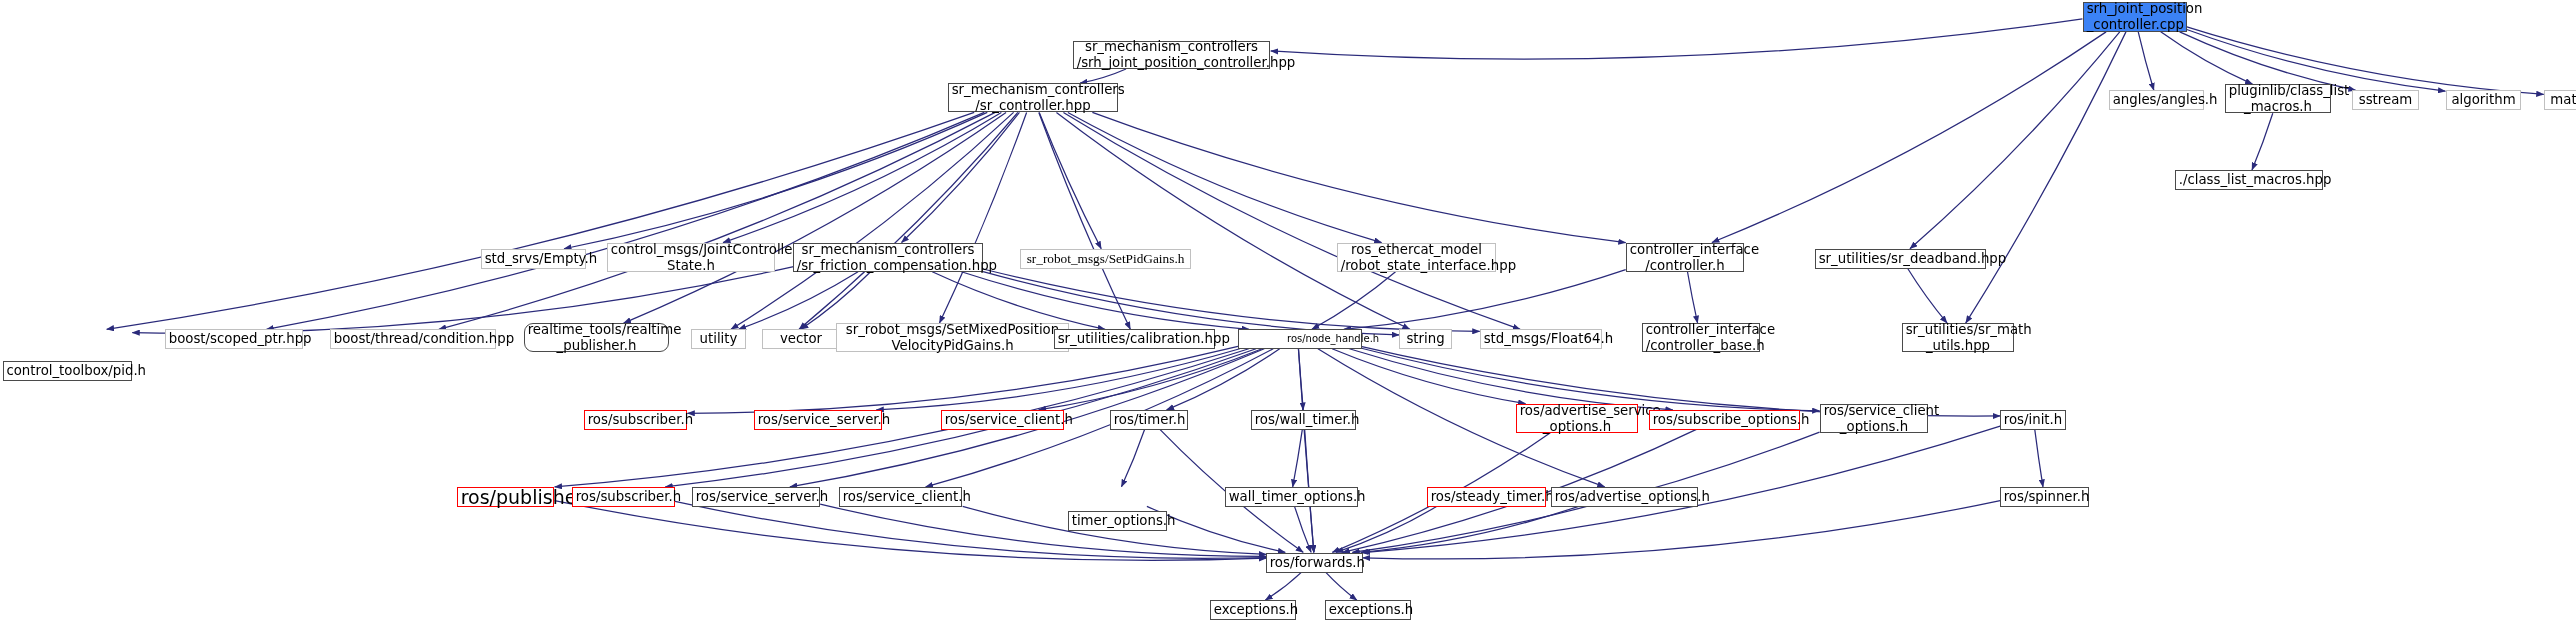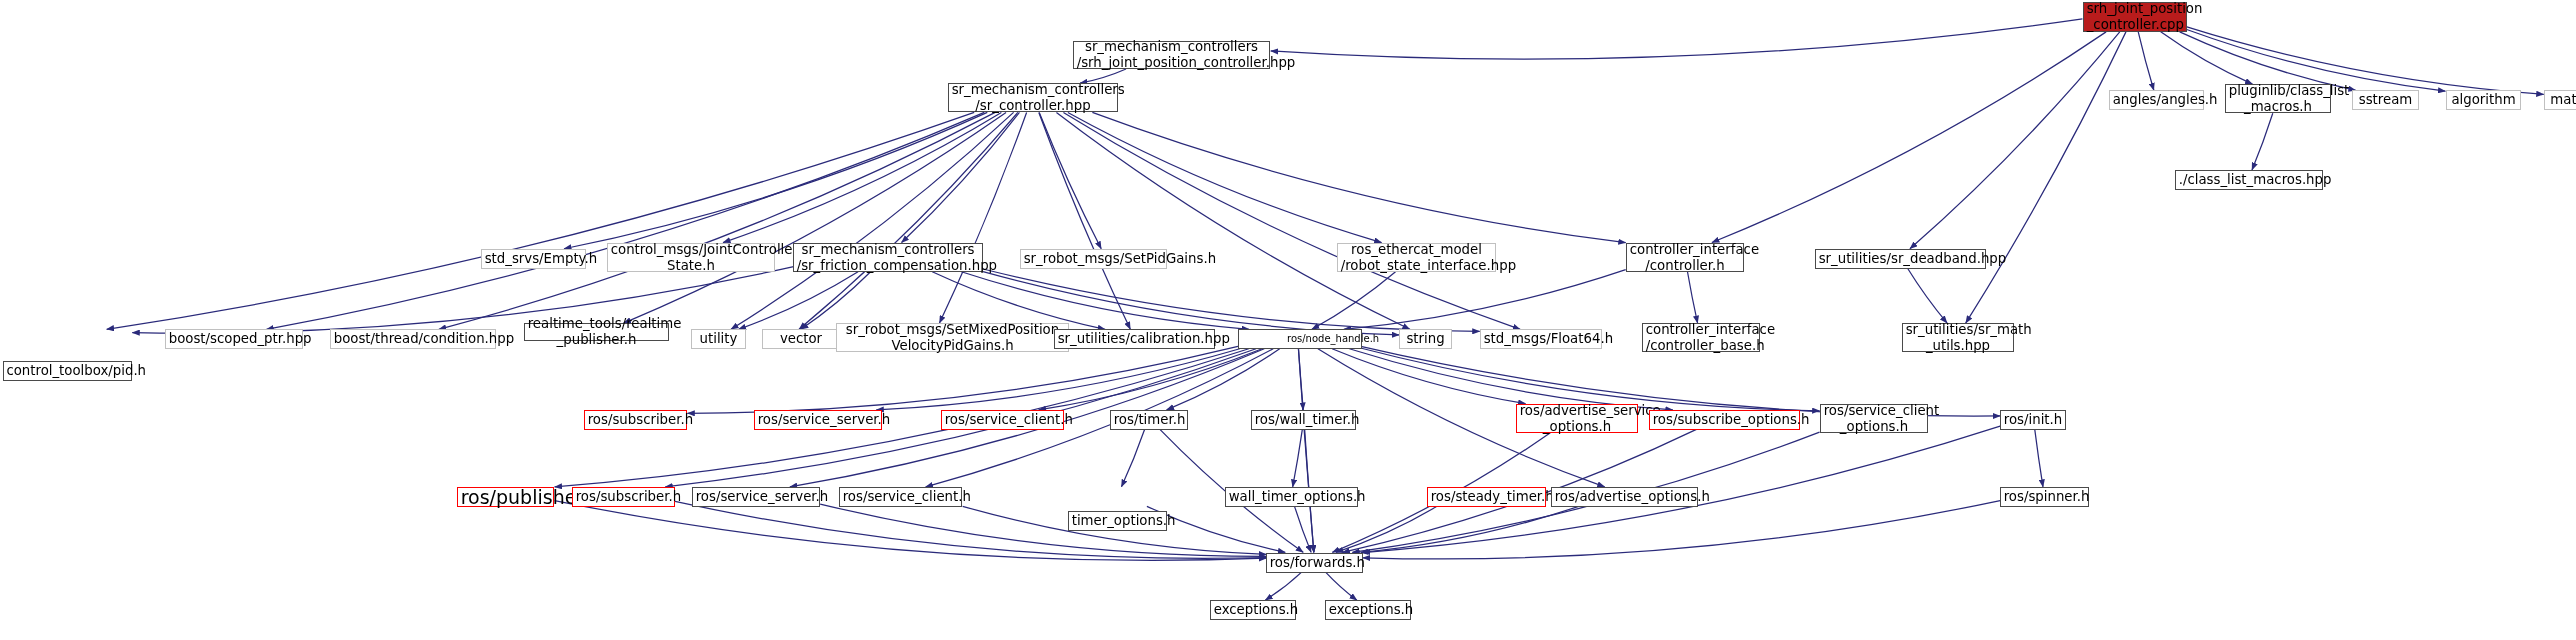--- a/index.html
+++ b/index.html
@@ -6,21 +6,21 @@
   html,body{margin:0;padding:0;background:#ffffff;}
   body{font-family:"DejaVu Sans","Liberation Sans",sans-serif;}
   #graph{position:relative;width:2576px;height:640px;background:#ffffff;overflow:hidden;}
   #edges{position:absolute;left:0;top:0;width:2576px;height:640px;pointer-events:none;}
   .node{position:absolute;box-sizing:border-box;display:flex;align-items:center;
         justify-content:center;text-align:center;background:#ffffff;
         border:0.9px solid #c0c0c0;color:#000000;line-height:1.18;
         font-size:13.3px;letter-spacing:0px;white-space:pre-line;padding:0 2.7px;}
   .node.b-dark{border:1.4px solid #4a4a4a;}
   .node.b-red{border:1.4px solid #ff0000;}
-  .node.root{background:#b91c1c;border:1.4px solid #4a4a4a;}
+  .node.root{background:#3b82f6;border:1.4px solid #4a4a4a;}
   .node span{display:block;width:100%;}
 </style>
 </head>
 <body>
 
 <div id="graph">
   <svg id="edges" viewBox="0 0 2909 723">
     <defs>
       <marker id="ah" markerWidth="9" markerHeight="7" refX="8.4" refY="3.5" orient="auto" markerUnits="userSpaceOnUse">
         <path d="M0,0 L9,3.5 L0,7 z" fill="#2a2a7a"></path>
@@ -114,30 +114,30 @@
       <div class="node" style="left: 2446px; top: 90px; width: 75px; height: 19.5px; font-size: 13.3px;"><span>algorithm</span></div>
       <div class="node" style="left: 2544px; top: 90px; width: 60px; height: 19.5px; font-size: 13.3px;"><span>math.h</span></div>
       <div class="node b-dark" style="left: 2175px; top: 170px; width: 148px; height: 19.5px; font-size: 13.3px;"><span>./class_list_macros.hpp</span></div>
       <div class="node b-dark" style="left: 948px; top: 83px; width: 170px; height: 29px;"><span>sr_mechanism_controllers
 /sr_controller.hpp</span></div>
       <div class="node" style="left: 481px; top: 249px; width: 105px; height: 19.5px; font-size: 13.3px;"><span>std_srvs/Empty.h</span></div>
       <div class="node" style="left: 607px; top: 243px; width: 168px; height: 29px;"><span>control_msgs/JointController
 State.h</span></div>
       <div class="node b-dark" style="left: 793px; top: 243px; width: 190px; height: 29px;"><span>sr_mechanism_controllers
 /sr_friction_compensation.hpp</span></div>
-      <div class="node" style="left: 1020px; top: 249px; width: 147px; height: 19.5px; font-size: 13.3px;"><span>sr_robot_msgs/SetPidGains.h</span></div>
+      <div class="node" style="left: 1020px; top: 249px; width: 171px; height: 19.5px; font-size: 13.3px; font-family: Liberation Serif, serif;"><span>sr_robot_msgs/SetPidGains.h</span></div>
       <div class="node" style="left: 1337px; top: 243px; width: 159px; height: 29px;"><span>ros_ethercat_model
 /robot_state_interface.hpp</span></div>
       <div class="node b-dark" style="left: 1626px; top: 243px; width: 118px; height: 29px;"><span>controller_interface
 /controller.h</span></div>
       <div class="node b-dark" style="left: 1815px; top: 249px; width: 171px; height: 19.5px; font-size: 13.3px;"><span>sr_utilities/sr_deadband.hpp</span></div>
       <div class="node b-dark" style="left: 2.7px; top: 329px; width: 129px; height: 19.5px; font-size: 13.3px; margin-top: 32px;"><span>control_toolbox/pid.h</span></div>
       <div class="node" style="left: 165px; top: 329px; width: 138px; height: 19.5px; font-size: 13.3px;"><span>boost/scoped_ptr.hpp</span></div>
       <div class="node" style="left: 330px; top: 329px; width: 166px; height: 19.5px; font-size: 13.3px;"><span>boost/thread/condition.hpp</span></div>
-      <div class="node b-dark" style="left: 524px; top: 323px; width: 145px; height: 18px;"><span>realtime_tools/realtime
+      <div class="node b-dark" style="left: 524px; top: 323px; width: 145px; height: 29px; border-radius: 9px;"><span>realtime_tools/realtime
 _publisher.h</span></div>
       <div class="node" style="left: 691px; top: 329px; width: 55px; height: 19.5px; font-size: 13.3px;"><span>utility</span></div>
       <div class="node" style="left: 762px; top: 329px; width: 78px; height: 19.5px; font-size: 13.3px;"><span>vector</span></div>
       <div class="node" style="left: 836px; top: 323px; width: 233px; height: 29px;"><span>sr_robot_msgs/SetMixedPosition
 VelocityPidGains.h</span></div>
       <div class="node b-dark" style="left: 1054px; top: 329px; width: 161px; height: 19.5px; font-size: 13.3px;"><span>sr_utilities/calibration.hpp</span></div>
       <div class="node b-dark" style="left: 1238px; top: 329px; width: 124px; height: 19.5px; font-size: 10px; padding-left: 48px;"><span>ros/node_handle.h</span></div>
       <div class="node" style="left: 1399px; top: 329px; width: 53px; height: 19.5px; font-size: 13.3px;"><span>string</span></div>
       <div class="node" style="left: 1480px; top: 329px; width: 122px; height: 19.5px; font-size: 13.3px;"><span>std_msgs/Float64.h</span></div>
       <div class="node b-dark" style="left: 1642px; top: 323px; width: 118px; height: 29px;"><span>controller_interface

